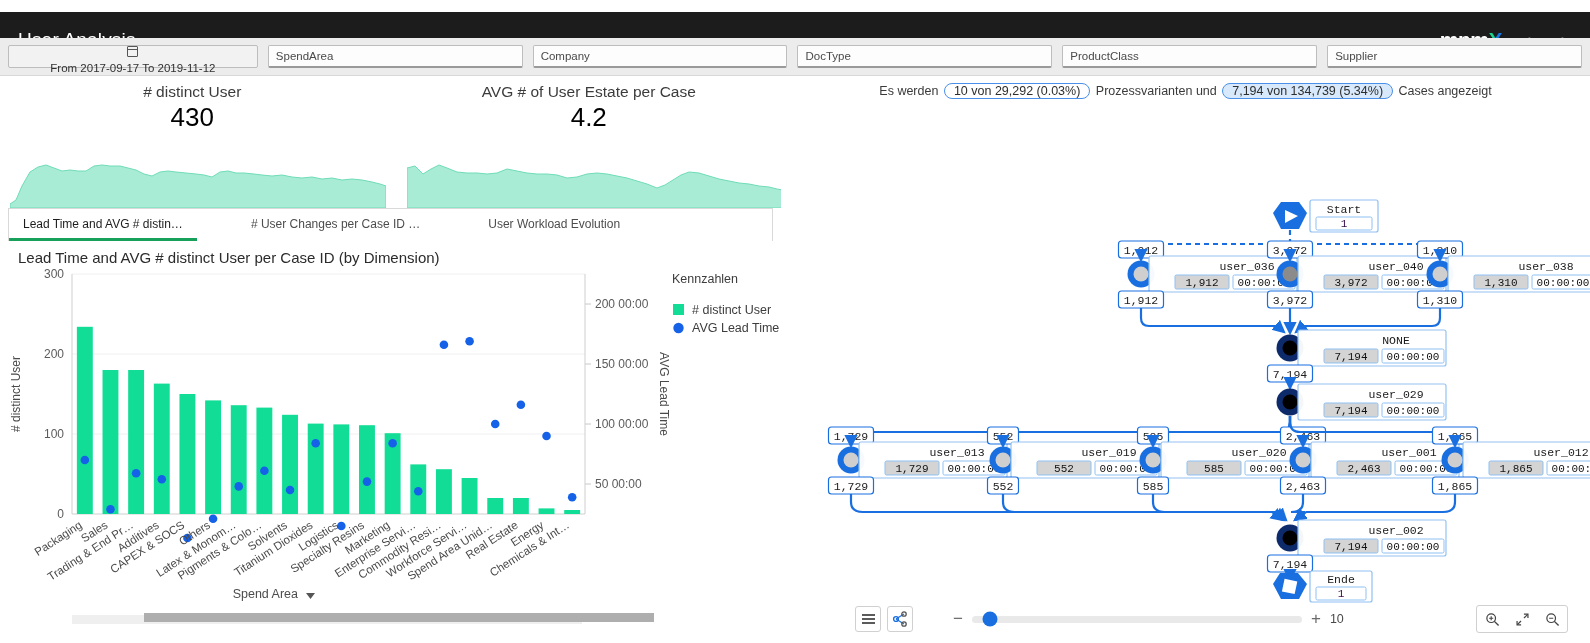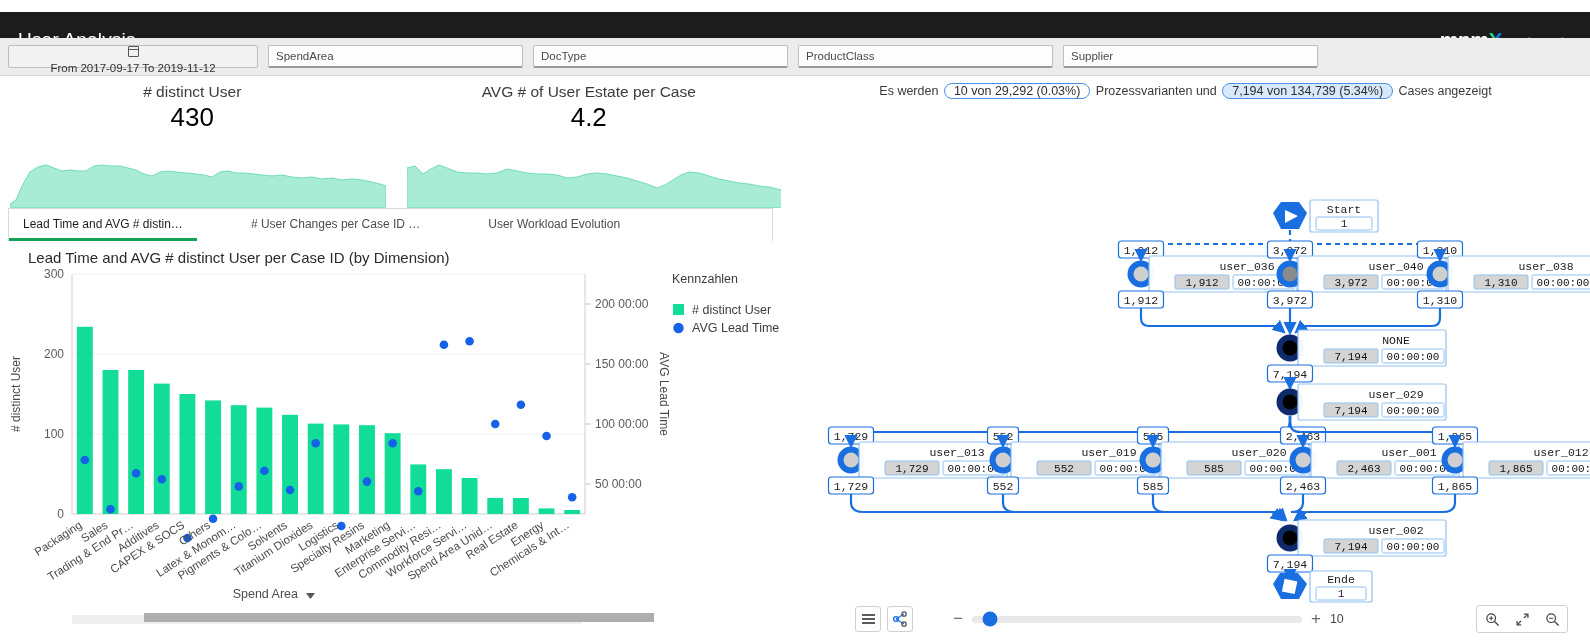--- a/index.html
+++ b/index.html
@@ -60,21 +60,21 @@
   
   .tabs-wrap { margin: 0 8px; border: 1px solid #d9d9d9; border-bottom: none; }
   .tabs { display: flex; height: 32px; align-items: stretch; background:#fff;gap:40px; }
   .tab {
     font-size: 12px; color: #4d4d4d; display: flex; align-items: center;
     padding: 0 14px; cursor: pointer; border-bottom: 3px solid transparent;
     white-space: nowrap;
   }
   .tab.active { color: #1d1d1d; border-bottom-color: #16a05a; }
 
-  .chart-title { font-size: 15px; color: #2b2b2b; padding: 8px 0 0 28px; }
+  .chart-title { font-size: 15px; color: #2b2b2b; padding: 8px 0 0 10px; margin-left: 8px; }
 
   
   .chartbox { position: relative; width: 781px; height: 360px; }
   .chart-svg { position: absolute; left: 0; top: 0; }
   .scrollbar-track { position:absolute; left:72px; bottom:2px; width:510px; height:9px; background:#efefef; }
   .scrollbar-thumb { position:absolute; left:72px; bottom:2px; width:510px; height:9px; background:#aeaeae; }
 
   
   .right { position: absolute; left: 781px; top: 76px; width: 809px; height: 567px; background: #fff; }
   .variant-line { text-align: center; font-size: 12.5px; color: #3a3a3a; padding-top: 7px; }
@@ -124,20 +124,21 @@
   </div>
 </div>
 
 <div class="filterbar">
   <div class="daterange">
     <span class="cal-icon"></span>
     <span>From 2017-09-17 To 2019-11-12</span>
     <span class="caret">▼</span>
   </div>
   <div class="filt">SpendArea</div>
+  <div class="filt">Company</div>
   <div class="filt">DocType</div>
   <div class="filt">ProductClass</div>
   <div class="filt">Supplier</div>
 </div>
 
 <div class="divider-v"></div>
 
 <div class="left">
 
   <div class="kpis">

